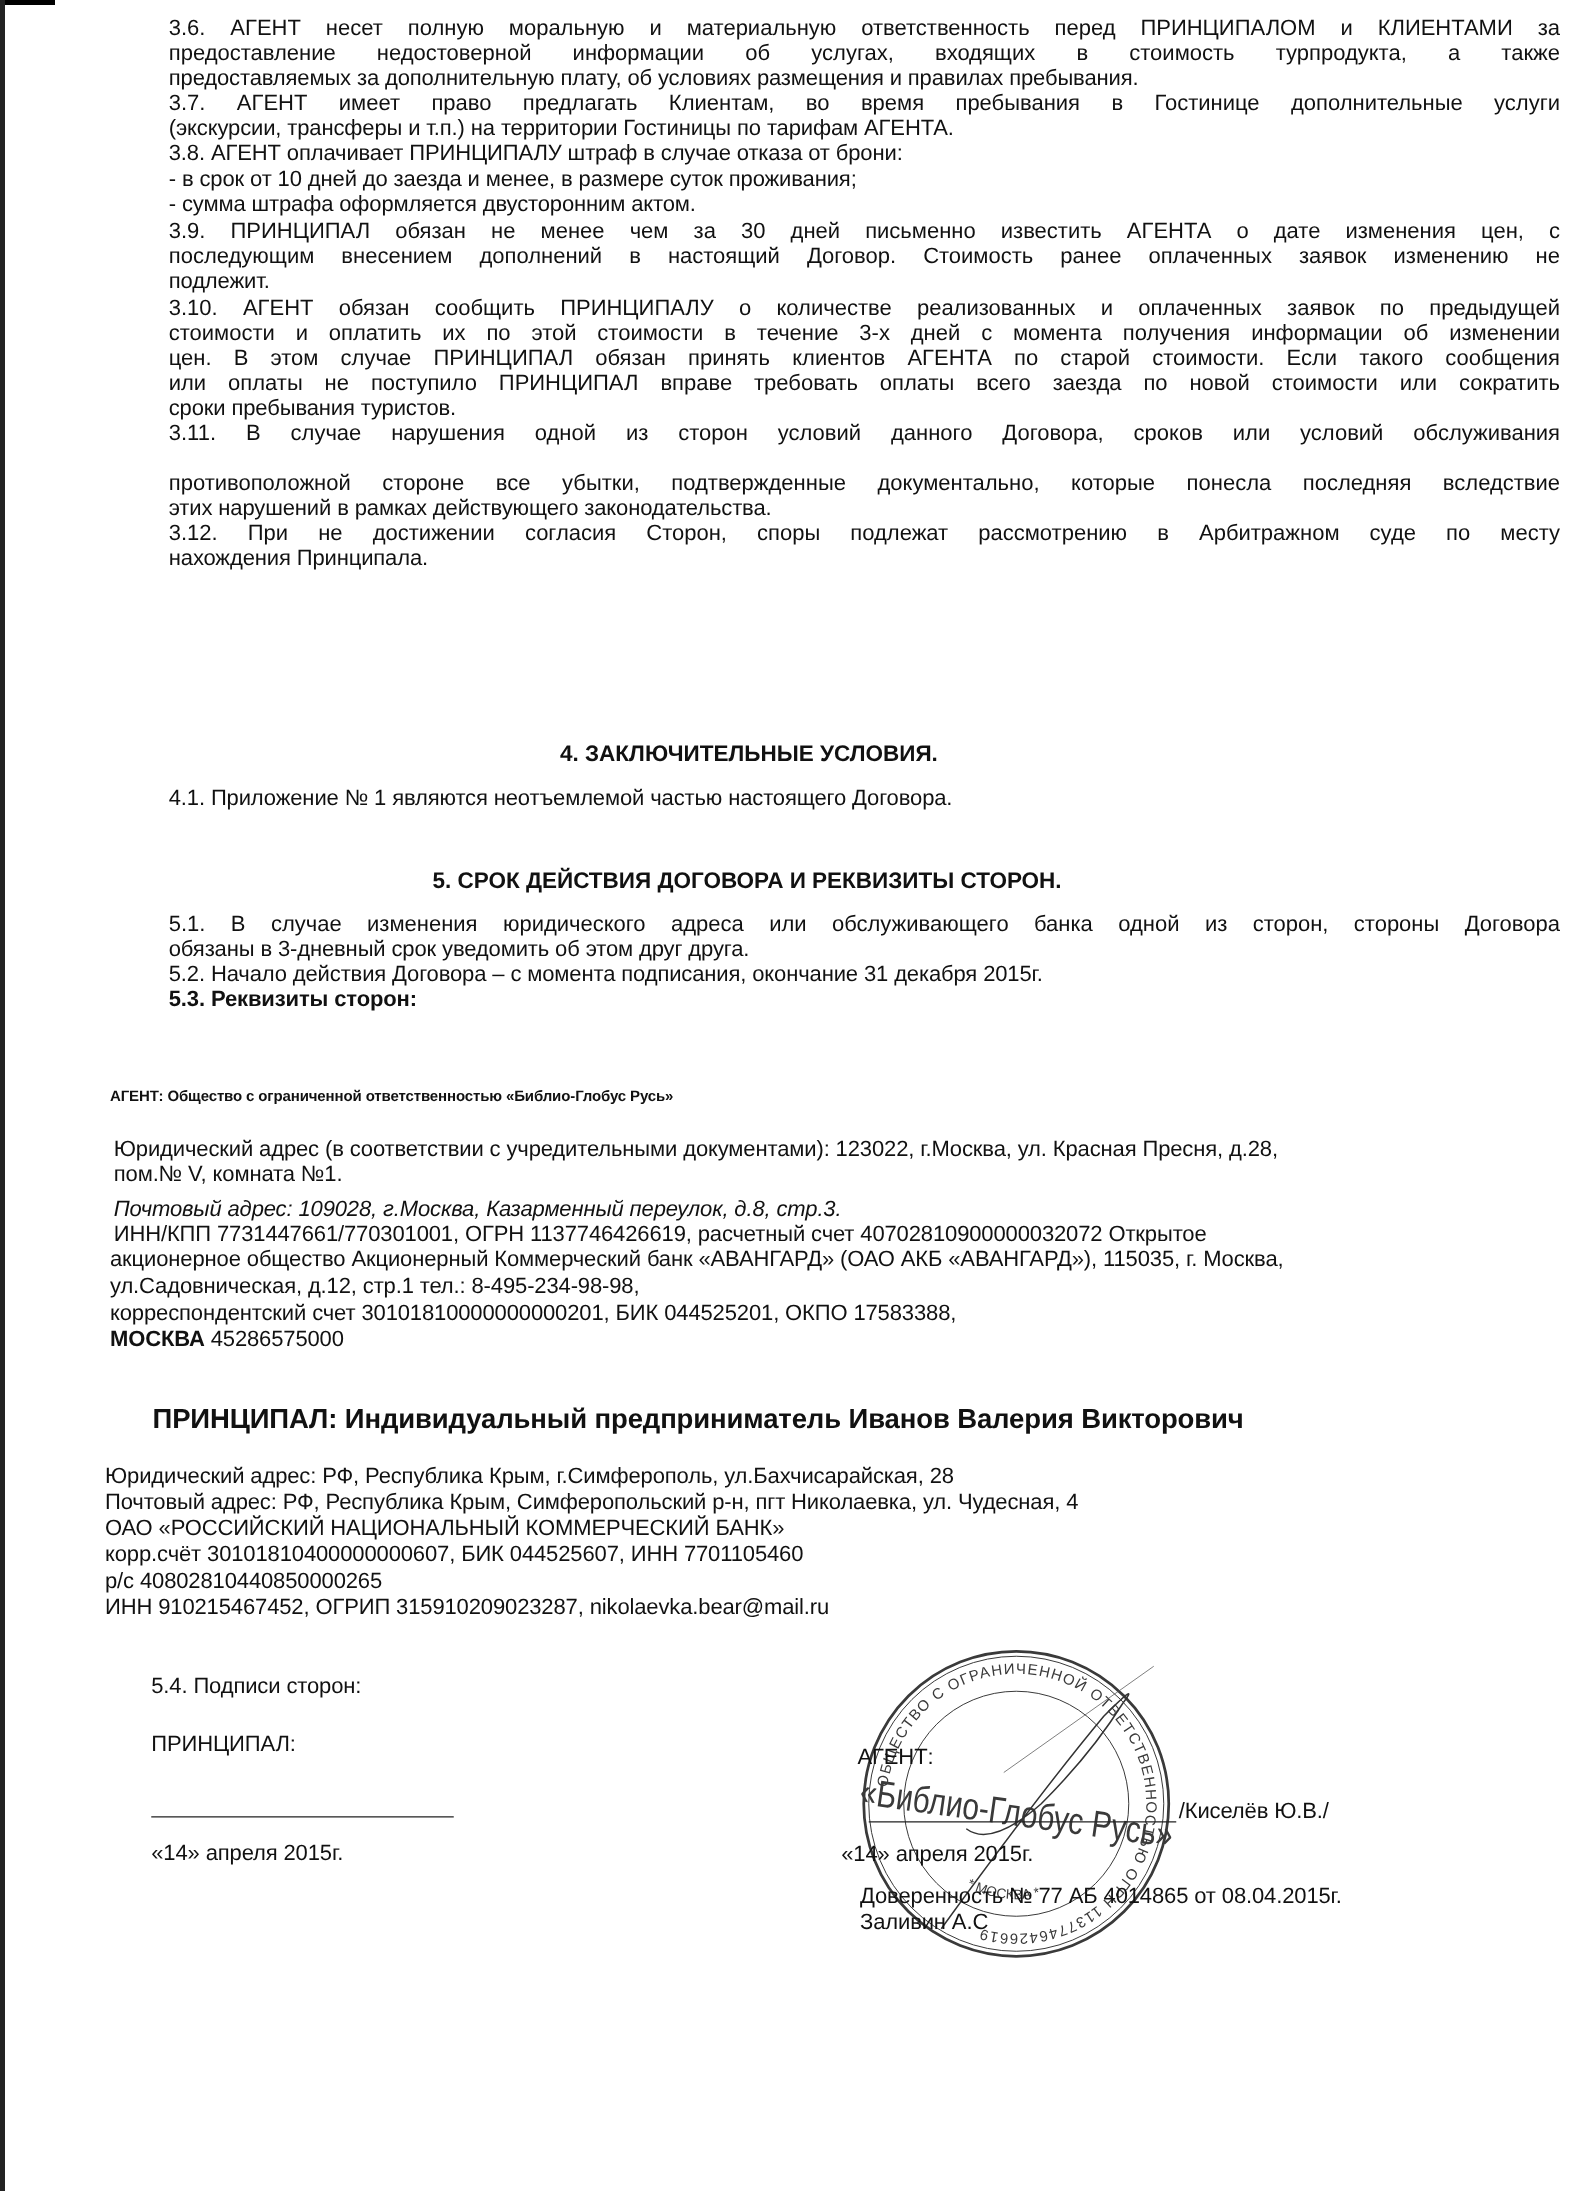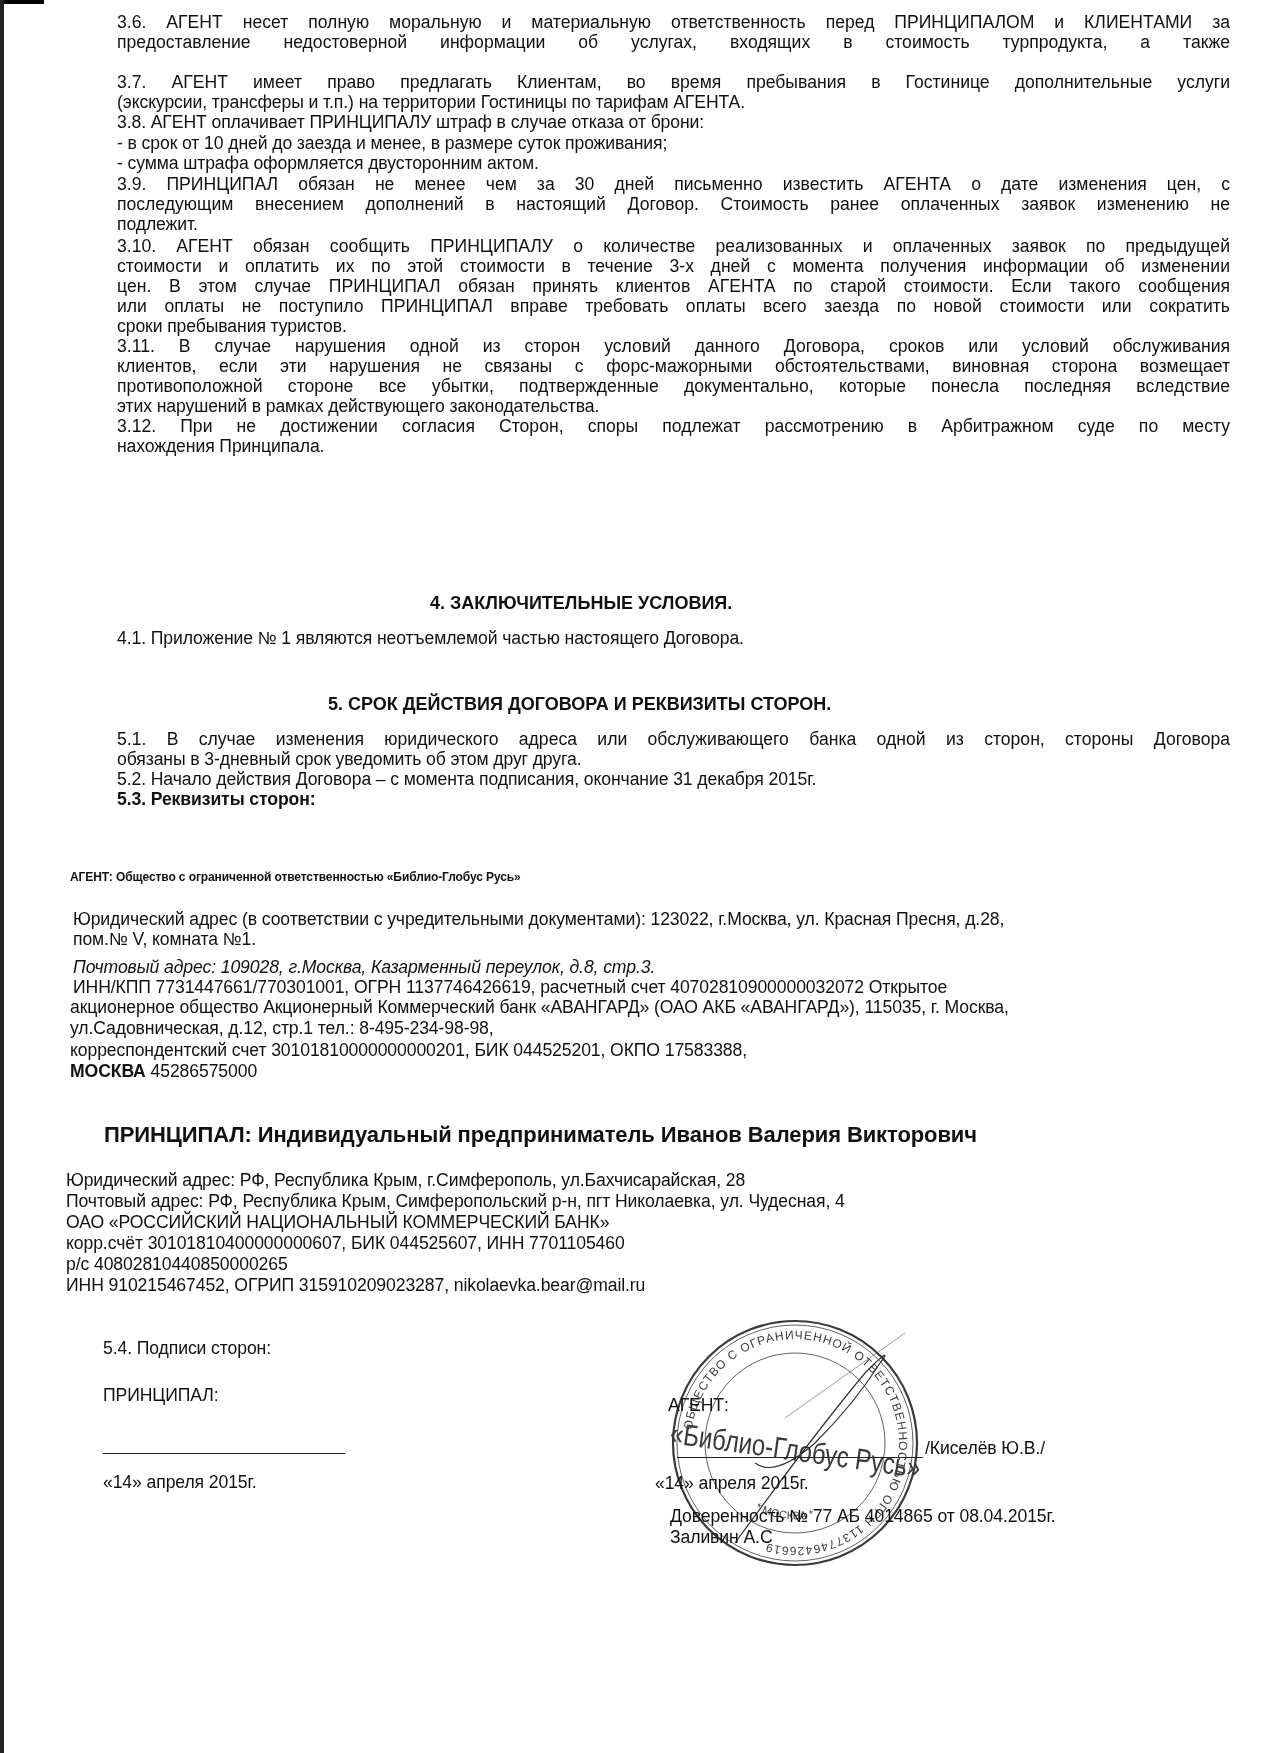--- a/index.html
+++ b/index.html
@@ -1,57 +1,57 @@
 <!DOCTYPE html>
 <html><head>
 <meta charset="utf-8">
 <style>
   html, body { margin: 0; padding: 0; background: #ffffff; }
   body { width: 1274px; height: 1753px; position: relative; overflow: hidden;
          font-family: "Liberation Sans", sans-serif; color: #111; }
   .scan-edge-top { position: absolute; left: 0; top: 0; width: 44px; height: 4px; background: #000; }
   .scan-edge-left { position: absolute; left: 0; top: 0; width: 4px; height: 1753px; background: #222; }
-  .page { position: absolute; left: 0; top: 0; width: 1230px; height: 1753px; border-radius: 18px; }
+  .page { position: absolute; left: 18px; top: 0; width: 1230px; height: 1753px; border-radius: 18px; }
   .t { position: absolute; font-size: 17.6px; line-height: 20px; white-space: nowrap; letter-spacing: -0.1px; }
   .j { position: absolute; font-size: 17.6px; line-height: 20px; text-align: justify; text-align-last: justify; white-space: normal; }
   .b { font-weight: bold; }
   .h { position: absolute; font-size: 18px; font-weight: bold; line-height: 22px; white-space: nowrap; }
   .sigline { position: absolute; height: 0; border-top: 1.5px solid #222; }
   .stamp { position: absolute; left: 665px; top: 1313px; width: 260px; height: 260px; }
 </style>
 </head>
 <body>
 
 <div class="scan-edge-top"></div>
 <div class="scan-edge-left"></div>
 
 <div class="page">
 
   <div class="j" style="left:117px; top:12px; width:1113px;">3.6. АГЕНТ несет полную моральную и материальную ответственность перед ПРИНЦИПАЛОМ и КЛИЕНТАМИ за</div>
   <div class="j" style="left:117px; top:32px; width:1113px;">предоставление недостоверной информации об услугах, входящих в стоимость турпродукта, а также</div>
+  <div class="t" style="left:117px; top:52px;">предоставляемых за дополнительную плату, об условиях размещения и правилах пребывания.</div>
 
   <div class="j" style="left:117px; top:72px; width:1113px;">3.7. АГЕНТ имеет право предлагать Клиентам, во время пребывания в Гостинице дополнительные услуги</div>
   <div class="t" style="left:117px; top:92px;">(экскурсии, трансферы и т.п.) на территории Гостиницы по тарифам АГЕНТА.</div>
 
   <div class="t" style="left:117px; top:112px;">3.8. АГЕНТ оплачивает ПРИНЦИПАЛУ штраф в случае отказа от брони:</div>
   <div class="t" style="left:117px; top:133px;">- в срок от 10 дней до заезда и менее, в размере суток проживания;</div>
   <div class="t" style="left:117px; top:153px;">- сумма штрафа оформляется двусторонним актом.</div>
 
   <div class="j" style="left:117px; top:174px; width:1113px;">3.9. ПРИНЦИПАЛ обязан не менее чем за 30 дней письменно известить АГЕНТА о дате изменения цен, с</div>
   <div class="j" style="left:117px; top:194px; width:1113px;">последующим внесением дополнений в настоящий Договор. Стоимость ранее оплаченных заявок изменению не</div>
   <div class="t" style="left:117px; top:214px;">подлежит.</div>
 
   <div class="j" style="left:117px; top:236px; width:1113px;">3.10. АГЕНТ обязан сообщить ПРИНЦИПАЛУ о количестве реализованных и оплаченных заявок по предыдущей</div>
   <div class="j" style="left:117px; top:256px; width:1113px;">стоимости и оплатить их по этой стоимости в течение 3-х дней с момента получения информации об изменении</div>
   <div class="j" style="left:117px; top:276px; width:1113px;">цен. В этом случае ПРИНЦИПАЛ обязан принять клиентов АГЕНТА по старой стоимости. Если такого сообщения</div>
   <div class="j" style="left:117px; top:296px; width:1113px;">или оплаты не поступило ПРИНЦИПАЛ вправе требовать оплаты всего заезда по новой стоимости или сократить</div>
   <div class="t" style="left:117px; top:316px;">сроки пребывания туристов.</div>
 
   <div class="j" style="left:117px; top:336px; width:1113px;">3.11. В случае нарушения одной из сторон условий данного Договора, сроков или условий обслуживания</div>
-  <div class="j" style="left:117px; top:356px; width:1113px;">клиентов, если эти нарушения не связаны с форс-мажорными обстоятельствами, виновная сторона возмещает</div>
   <div class="j" style="left:117px; top:376px; width:1113px;">противоположной стороне все убытки, подтвержденные документально, которые понесла последняя вследствие</div>
   <div class="t" style="left:117px; top:396px;">этих нарушений в рамках действующего законодательства.</div>
 
   <div class="j" style="left:117px; top:416px; width:1113px;">3.12. При не достижении согласия Сторон, споры подлежат рассмотрению в Арбитражном суде по месту</div>
   <div class="t" style="left:117px; top:436px;">нахождения Принципала.</div>
 
   <div class="h" style="left:430px; top:592px;">4.   ЗАКЛЮЧИТЕЛЬНЫЕ УСЛОВИЯ.</div>
   <div class="t" style="left:117px; top:628px;">4.1. Приложение № 1 являются неотъемлемой частью настоящего Договора.</div>
 
   <div class="h" style="left:328px; top:693px;">5.   СРОК ДЕЙСТВИЯ ДОГОВОРА И РЕКВИЗИТЫ СТОРОН.</div>

